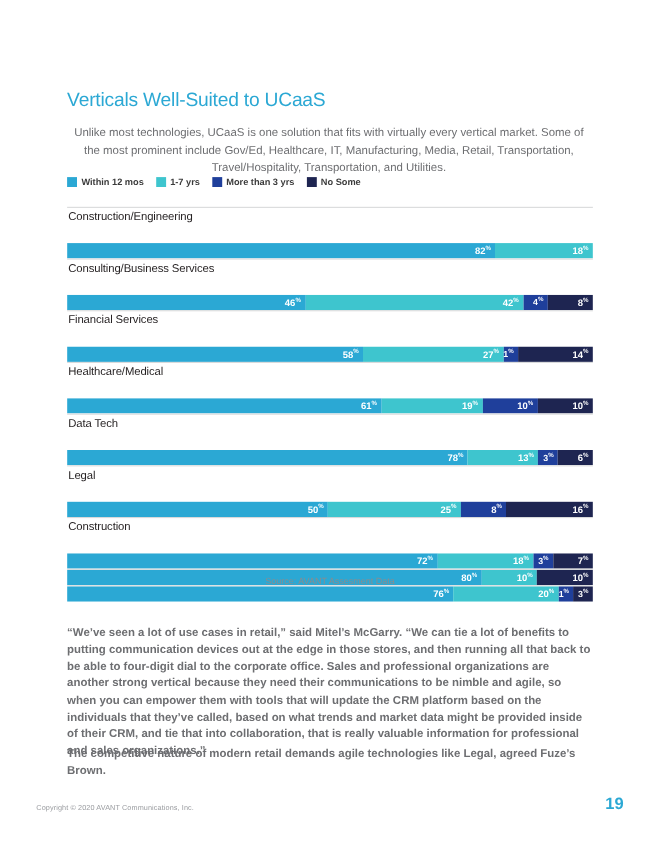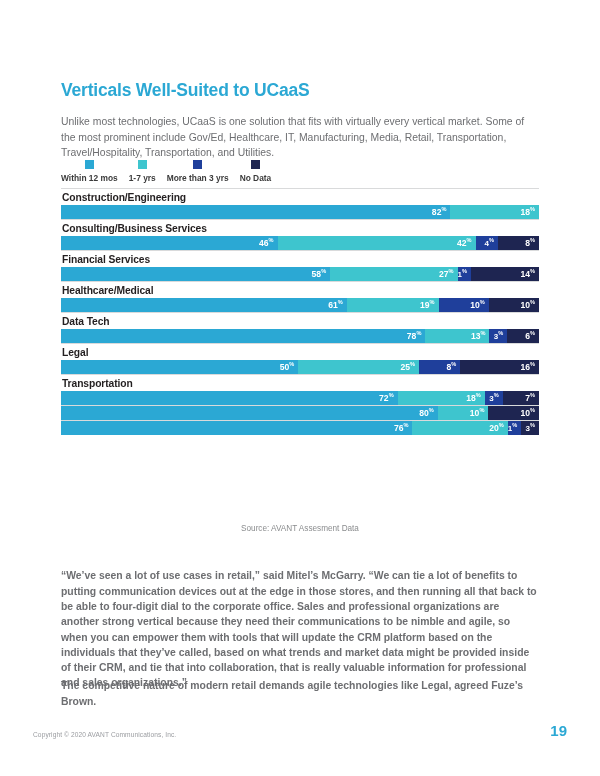--- a/index.html
+++ b/index.html
@@ -6,47 +6,47 @@
   body{
     width:600px;height:776px;background:#ffffff;
     font-family:"Liberation Sans", sans-serif;
     -webkit-font-smoothing:antialiased;
     position:relative;overflow:hidden;
   }
   .page{position:absolute;left:0;top:0;width:600px;height:776px;}
 
   .title{
     position:absolute;left:61px;top:68px;
-    font-size:17.5px;font-weight:bold;color:#2BA8D4;
+    font-size:17.5px;font-weight:normal;color:#2BA8D4;
     letter-spacing:-0.2px;
   }
 
   .intro{
     position:absolute;left:61px;top:104px;width:476px;
-    font-size:10.4px;line-height:15.2px;color:#6d6e71;
+    font-size:10.4px;line-height:15.2px;color:#6d6e71;text-align:center;
   }
 
   
   .legend{
     position:absolute;left:61px;top:160px;
     display:flex;align-items:center;gap:11px;
   }
-  .legend-item{display:flex;align-items:center;gap:4px;flex-direction:column;}
+  .legend-item{display:flex;align-items:center;gap:4px;}
   .legend-swatch{width:9px;height:9px;display:inline-block;}
   .legend-label{font-size:8.4px;font-weight:bold;color:#3b3b3b;white-space:nowrap;}
 
   
   .chart{position:absolute;left:61px;top:188px;width:478px;}
   .row{position:relative;margin-bottom:0;}
   .row-rule{
     height:1px;background:#d9dadb;width:478px;
   }
   .row-label{
-    font-size:10.3px;font-weight:bold;color:#231f20;
-    padding:3px 0 2px 1px;letter-spacing:-0.1px;
+    font-size:10.3px;font-weight:normal;color:#231f20;
+    padding:3px 0 18px 1px;letter-spacing:-0.1px;
   }
   .bar{
     display:flex;height:14px;width:478px;overflow:hidden;
   }
   .seg{
     position:relative;height:14px;display:flex;align-items:center;
     justify-content:flex-end;box-sizing:border-box;padding-right:4px;
   }
   .seg-val{
     font-size:8.6px;font-weight:bold;color:#ffffff;line-height:1;
@@ -93,21 +93,21 @@
       <div class="legend-item">
         <span class="legend-swatch" style="background: rgb(62, 197, 206);"></span>
         <span class="legend-label">1-7 yrs</span>
       </div>
       <div class="legend-item">
         <span class="legend-swatch" style="background: rgb(31, 63, 155);"></span>
         <span class="legend-label">More than 3 yrs</span>
       </div>
       <div class="legend-item">
         <span class="legend-swatch" style="background: rgb(30, 37, 81);"></span>
-        <span class="legend-label">No Data</span>
+        <span class="legend-label">No Some</span>
       </div>
     </div>
 
   <div class="chart" id="chart">
       <div class="row">
         <div class="row-rule"></div>
         <div class="row-label">Construction/Engineering</div>
         <div class="bar">
           <div class="seg" style="flex: 82 0 0%; background: rgb(43, 168, 212);">
             <span class="seg-val">82<span class="pct">%</span></span>
@@ -202,21 +202,21 @@
           <div class="seg" style="flex: 8 0 0%; background: rgb(31, 63, 155);">
             <span class="seg-val">8<span class="pct">%</span></span>
           </div>
           <div class="seg" style="flex: 16 0 0%; background: rgb(30, 37, 81);">
             <span class="seg-val">16<span class="pct">%</span></span>
           </div>
         </div>
       </div>
       <div class="row">
         <div class="row-rule"></div>
-        <div class="row-label">Transportation</div>
+        <div class="row-label">Construction</div>
         <div class="bar">
           <div class="seg" style="flex: 72 0 0%; background: rgb(43, 168, 212);">
             <span class="seg-val">72<span class="pct">%</span></span>
           </div>
           <div class="seg" style="flex: 18 0 0%; background: rgb(62, 197, 206);">
             <span class="seg-val">18<span class="pct">%</span></span>
           </div>
           <div class="seg tiny" style="flex: 3 0 0%; background: rgb(31, 63, 155);">
             <span class="seg-val">3<span class="pct">%</span></span>
           </div>

